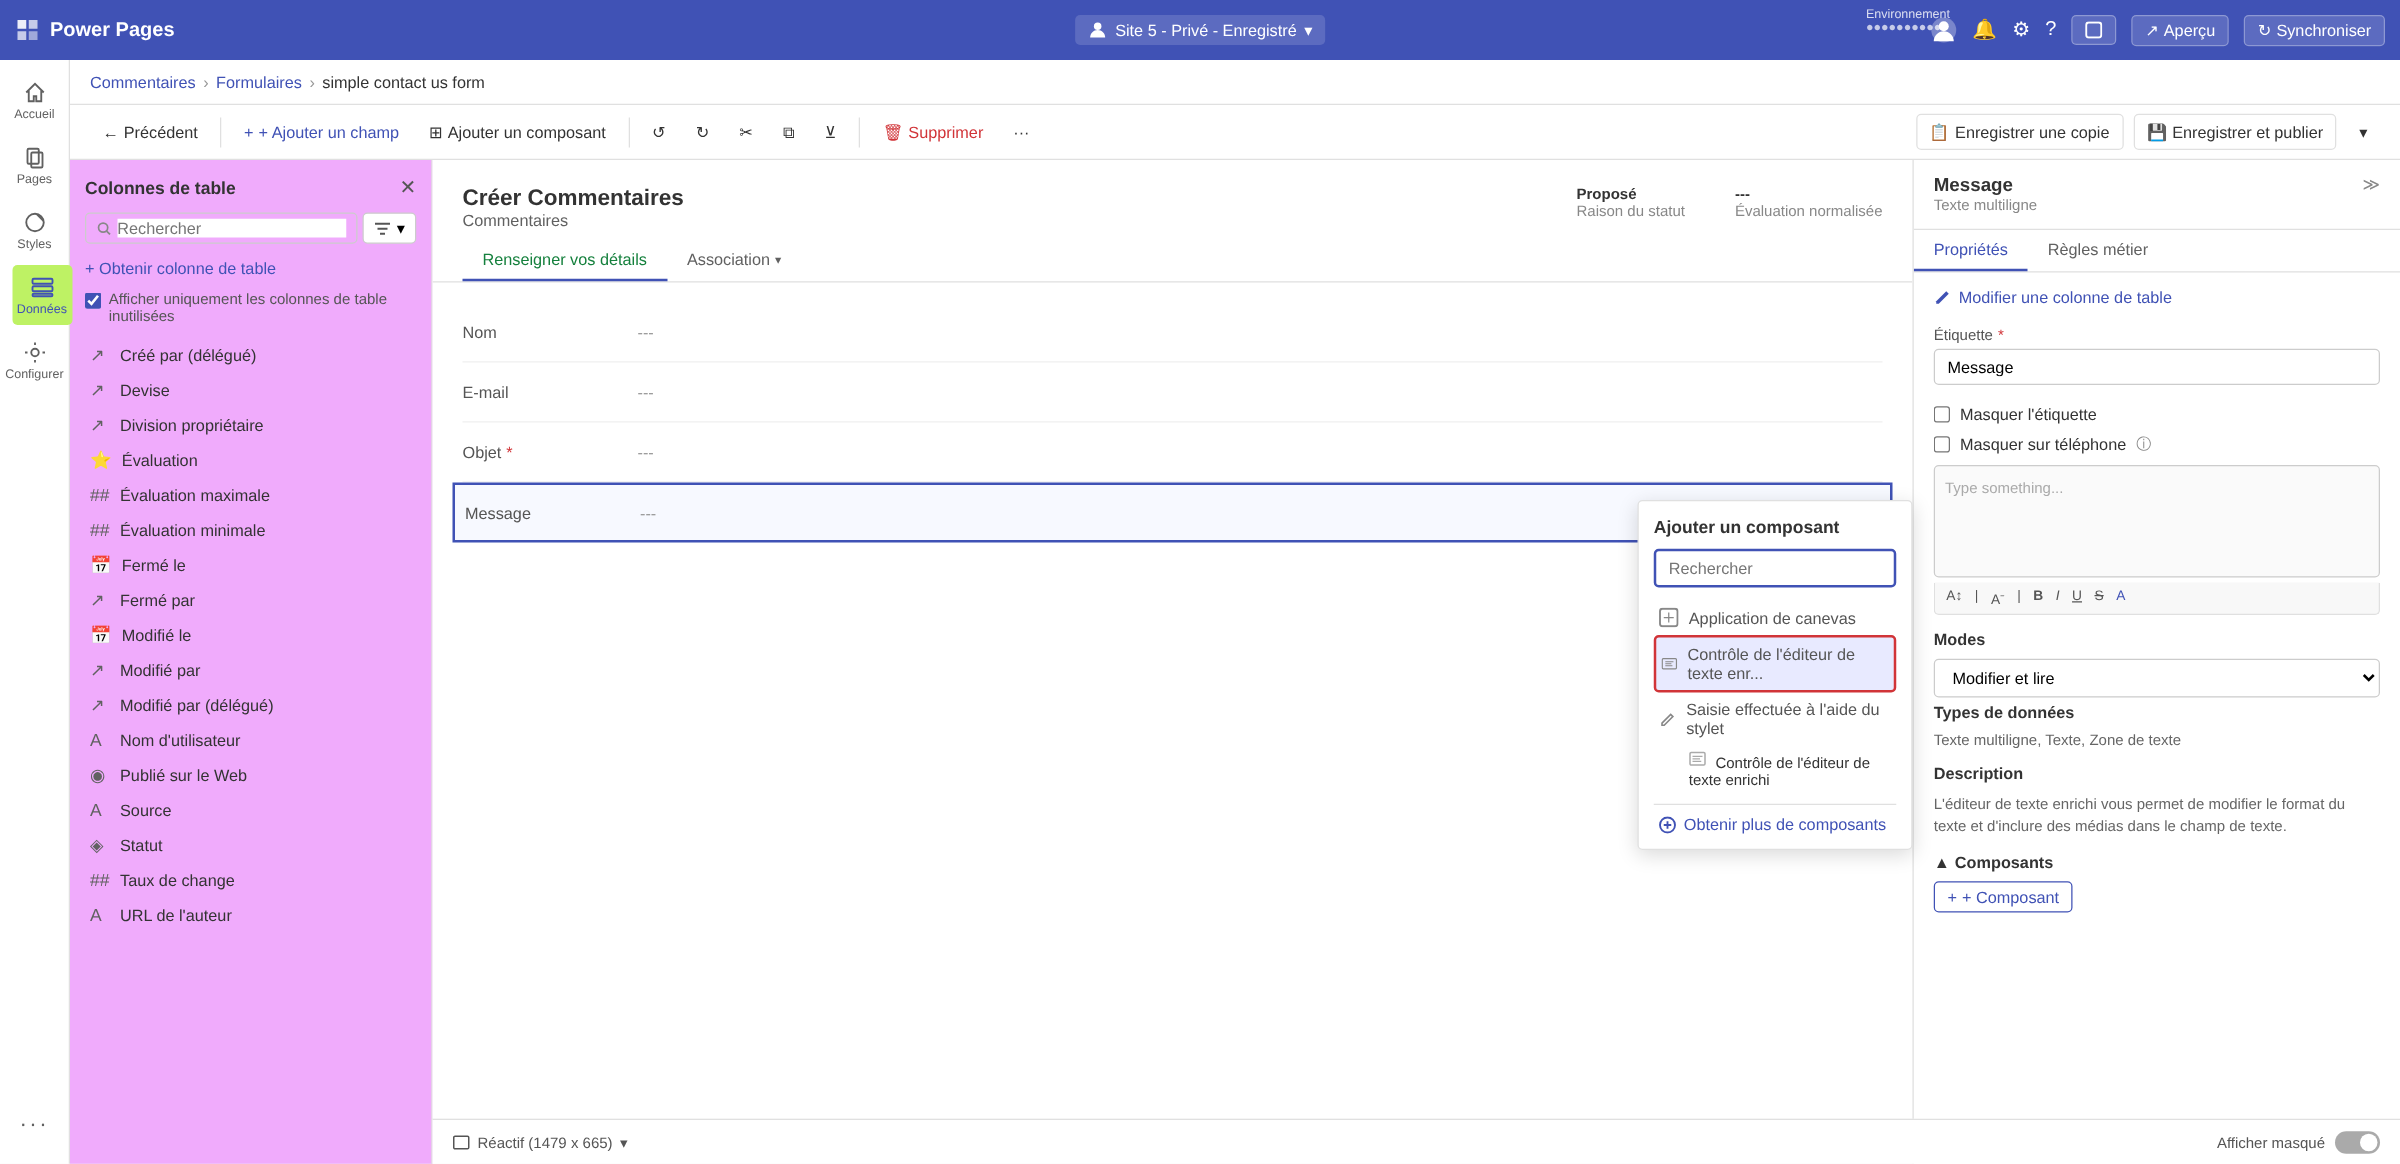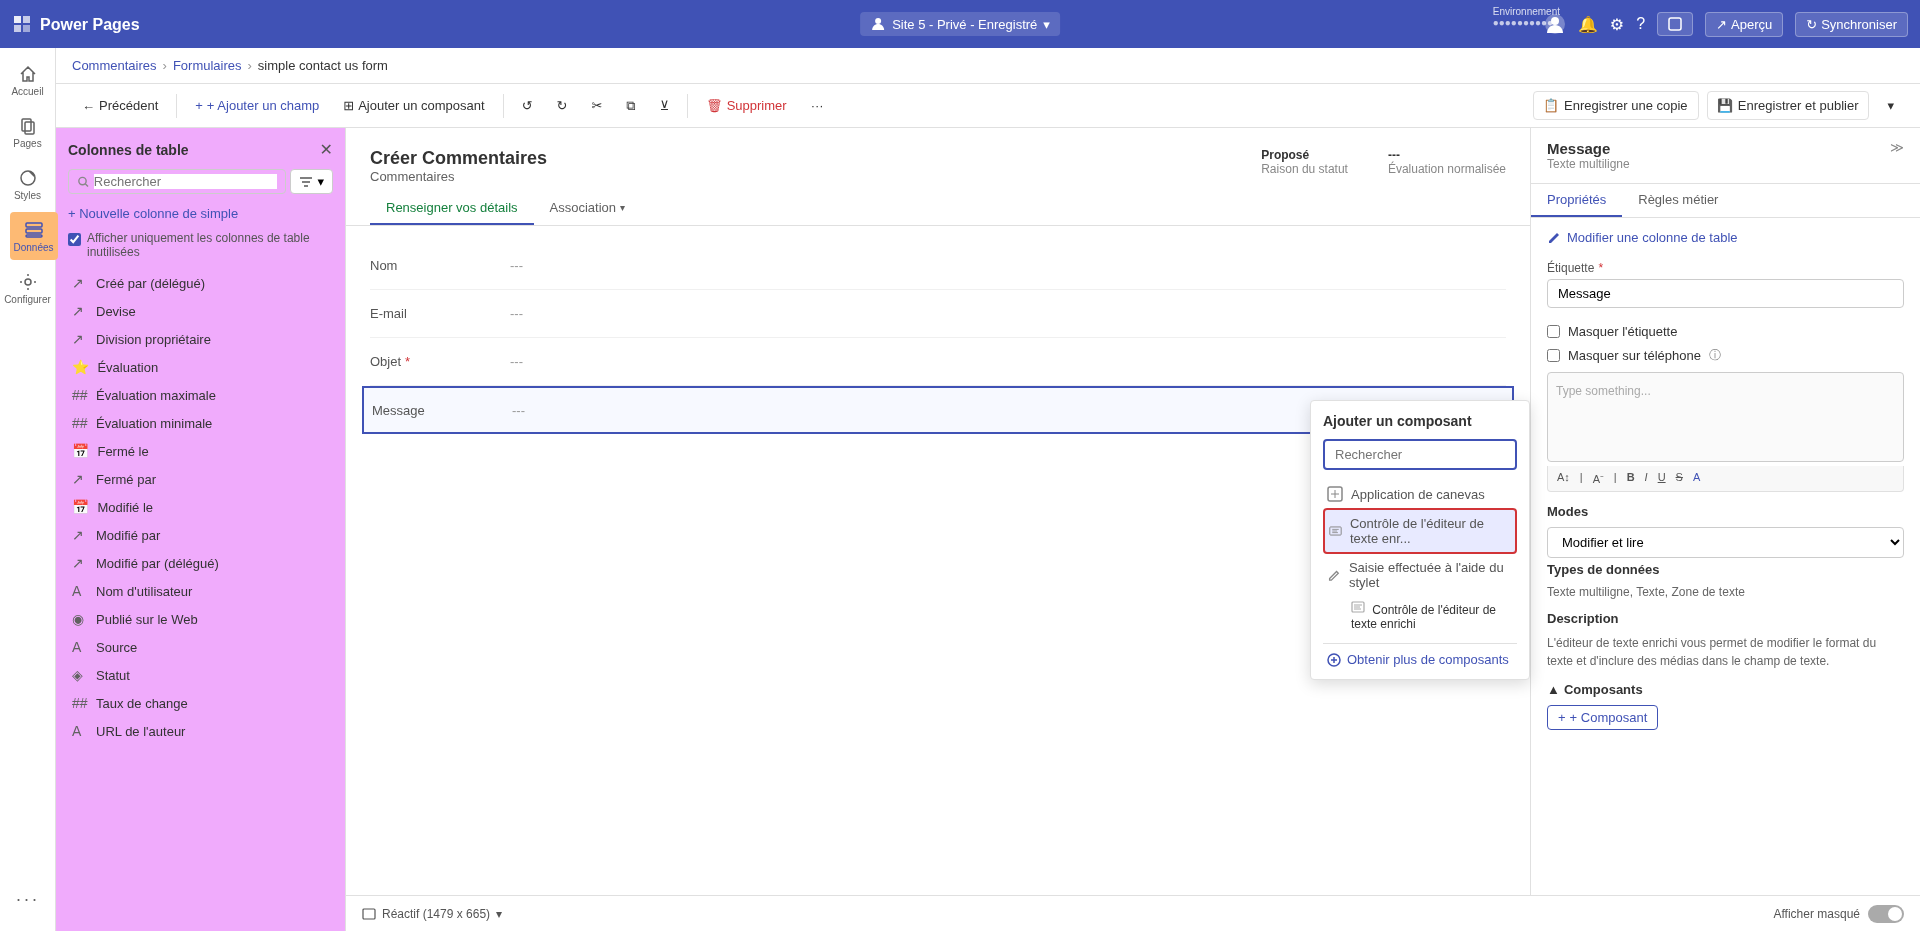--- a/index.html
+++ b/index.html
@@ -93,21 +93,21 @@
       display: flex;
       flex-direction: column;
       align-items: center;
       justify-content: center;
       cursor: pointer;
       border-radius: 4px;
       font-size: 10px;
       color: #616161;
       gap: 2px;
     }
-    .sidebar-item.active { color: #4052b5; background: #fdba74; margin-left: 12px; }
+    .sidebar-item.active { color: #4052b5; background: #bef264; margin-left: 12px; }
     .sidebar-item svg { width: 20px; height: 20px; }
     .sidebar-more {
       margin-top: auto;
       margin-bottom: 8px;
     }
     .breadcrumb {
       position: absolute;
       left: 56px;
       top: 48px;
       right: 0;
@@ -773,21 +773,21 @@
       <input type="text" placeholder="Rechercher" style="">
     </div>
     <button class="filter-btn">
       <svg width="14" height="14" viewBox="0 0 14 14">
           <path d="M1 3h12M3 7h8M5 11h4" stroke="#555" stroke-width="1.5"></path>
         </svg>
       <span>▾</span>
     </button>
   </div>
   <button class="new-col-btn">
-    <span>+ Nouvelle colonne de simple</span>
+    <span>+ Obtenir colonne de table</span>
   </button>
   <div class="checkbox-row">
     <input type="checkbox" checked="" style="">
     <span>Afficher uniquement les colonnes de table inutilisées</span>
   </div>
   <div class="col-list">
     <div class="col-item">
       <span class="col-icon">↗</span>
       <span>Créé par (délégué)</span>
     </div>

